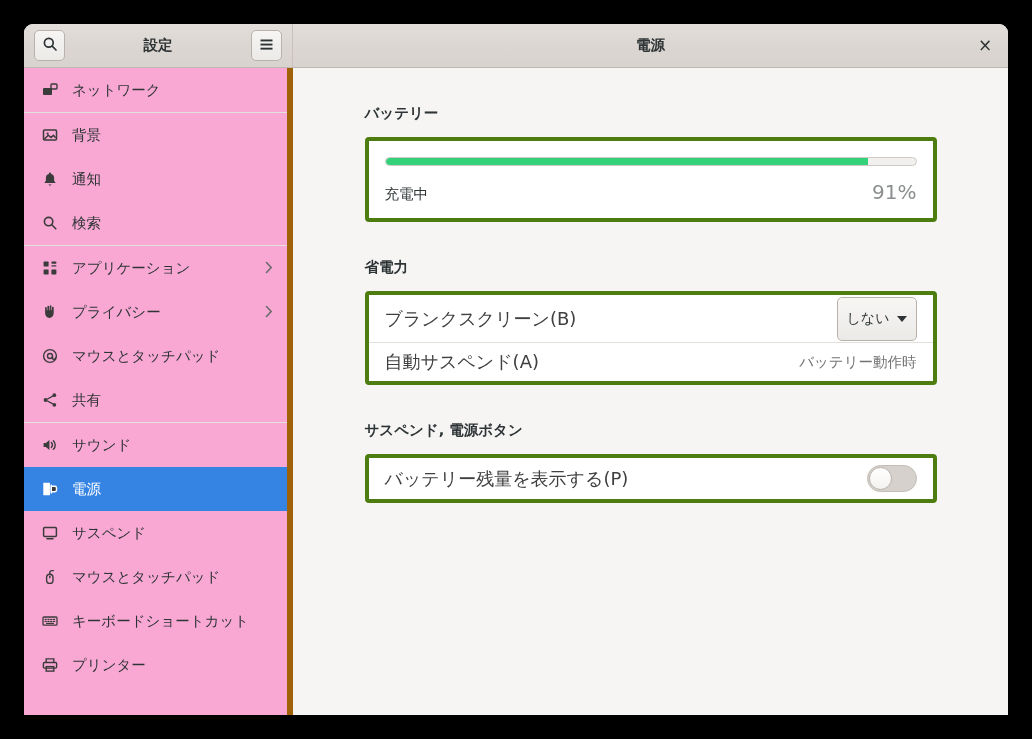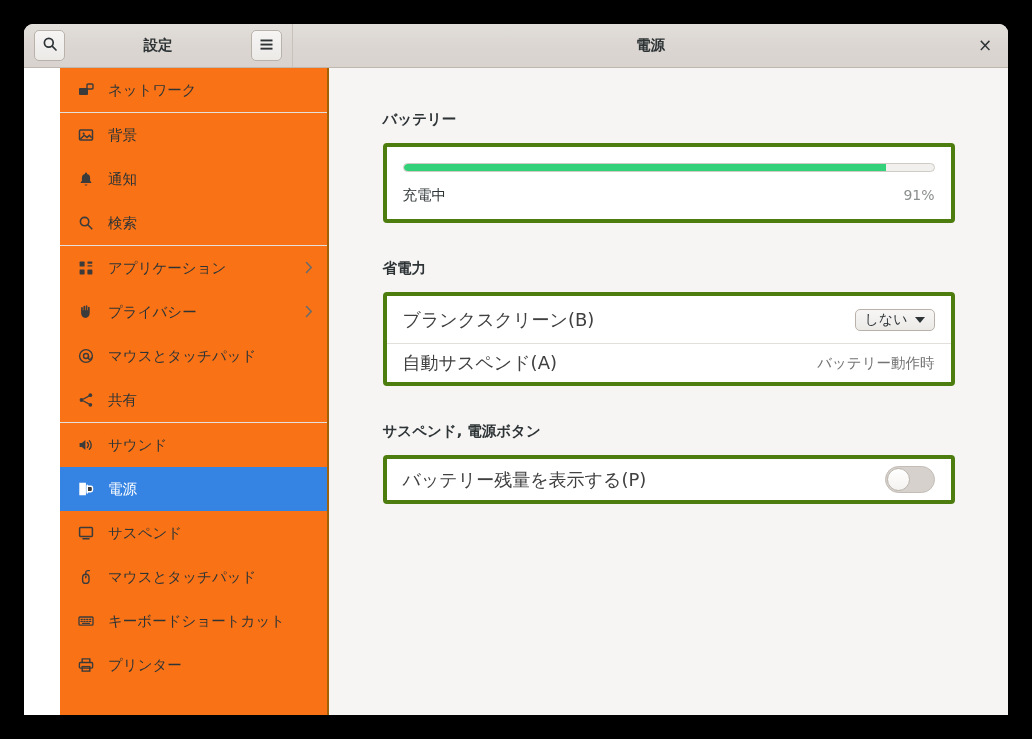--- a/index.html
+++ b/index.html
@@ -73,25 +73,24 @@
     cursor:pointer; z-index:2;
     border-radius:4px; line-height:1;
   }
 
   
   #body { flex:1; display:flex; min-height:0; }
 
   
   #sidebar {
     width:269px; min-width:269px;
-    background:#f97316;
-    border-right:2px solid #a16207;
+    background:#f9a8d4;
+    border-right:6px solid #a16207;
     overflow:hidden;
     position:relative;
-    margin-left:36px;
   }
   .side-row {
     height:44px;
     display:flex; align-items:center;
     padding:0 14px 0 18px;
     cursor:pointer;
     gap:14px;
   }
   .side-row.selected { background:#3584e4; }
   .side-row.selected .side-label { color:#ffffff; }
@@ -108,21 +107,21 @@
   .side-chevron { margin-left:auto; color:#6b6b6b; font-size:13px; line-height:1; }
   .side-sep { height:1px; background:#e4e1dd; margin:0; }
 
   
   #content {
     flex:1;
     background:#f6f5f4;
     overflow:hidden;
     padding:36px 0 0 0;
   }
-  .content-inner { width:572px; margin:6px auto; }
+  .content-inner { width:572px; margin:0 auto; }
 
   .sec-title {
     font-size:14.5px; font-weight:bold; color:#2e3436;
     margin-bottom:14px;
   }
   .sec { margin-bottom:36px; }
 
   .frame {
     background:#ffffff;
     border:4px solid #4d7c0f;
@@ -153,30 +152,30 @@
   .batt-fill {
     height:100%;
     background:#33d17a;
     border-radius:4px 0 0 4px;
   }
   .batt-line {
     display:flex; align-items:baseline;
     margin-top:14px;
   }
   .batt-status { font-size:14.5px; color:#2e3436; }
-  .batt-pct { margin-left:auto; font-size:14px; color:#8b8e8f; }
+  .batt-pct { margin-left:auto; font-size:20px; color:#8b8e8f; }
 
   
   .combo {
     margin-left:auto;
     border:1px solid #b9b2aa;
     border-radius:5px;
     background:linear-gradient(to bottom,#f7f6f5,#eceae7);
     display:flex; align-items:center;
-    height:22px;
+    height:44px;
     padding:0 9px;
     cursor:pointer;
     font-size:14px; color:#2e3436;
     gap:7px;
   }
   .combo.wide { width:128px; padding:0 10px; gap:0; }
   .combo.wide .combo-label { flex:1; }
   .combo-arrow {
     width:0; height:0;
     border-left:5px solid transparent;

